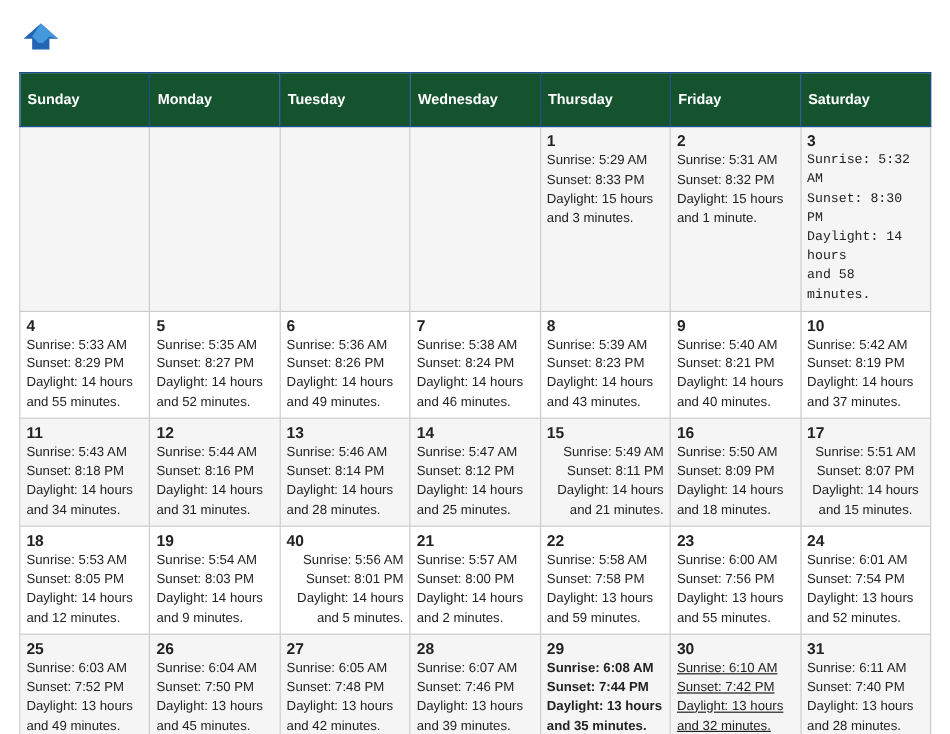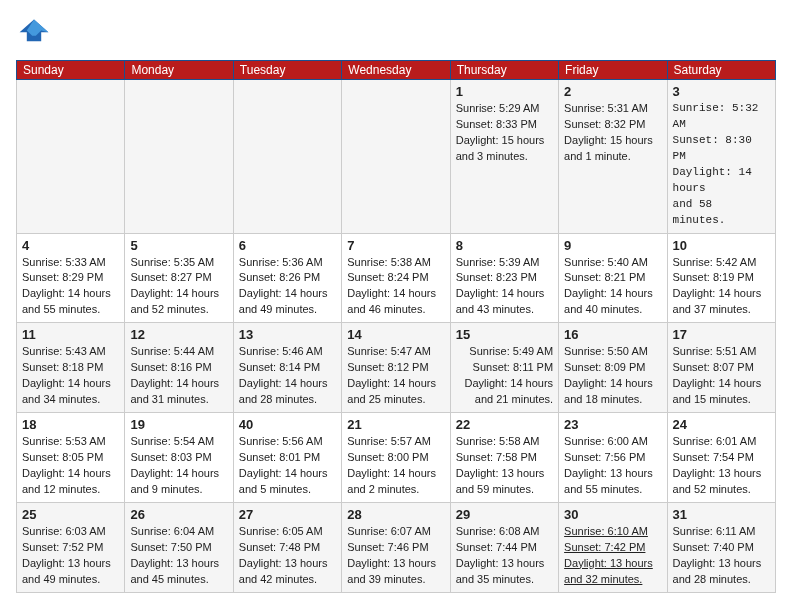--- a/index.html
+++ b/index.html
@@ -46,26 +46,26 @@
     .location {
       font-size: 14px;
       color: #333;
     }
     table {
       width: 100%;
       border-collapse: collapse;
       font-size: 10.5px;
     }
     thead tr th {
-      background: #b91c1c;
+      background: #14532d;
       color: #fff;
       text-align: left;
-      padding: 2px 6px;
+      padding: 15px 6px;
       font-size: 12px;
-      font-weight: normal;
+      font-weight: bold;
       border: 1px solid #1a5090;
     }
     tbody tr td {
       border: 1px solid #ccc;
       vertical-align: top;
       padding: 4px 5px;
       width: 108px;
       height: 80px;
       background: #fff;
     }
@@ -236,21 +236,21 @@
         </td>
         <td>
           <span class="day-num">16</span>
           <div class="day-info" style="white-space: pre-line;">Sunrise: 5:50 AM
 Sunset: 8:09 PM
 Daylight: 14 hours
 and 18 minutes.</div>
         </td>
         <td>
           <span class="day-num">17</span>
-          <div class="day-info" style="white-space: pre-line;">Sunrise: 5:51 AM
+          <div class="day-info" style="white-space: pre-line; text-align: center;">Sunrise: 5:51 AM
 Sunset: 8:07 PM
 Daylight: 14 hours
 and 15 minutes.</div>
         </td>
       </tr>
       <tr>
         <td>
           <span class="day-num">18</span>
           <div class="day-info" style="white-space: pre-line;">Sunrise: 5:53 AM
 Sunset: 8:05 PM
@@ -259,21 +259,21 @@
         </td>
         <td>
           <span class="day-num">19</span>
           <div class="day-info" style="white-space: pre-line;">Sunrise: 5:54 AM
 Sunset: 8:03 PM
 Daylight: 14 hours
 and 9 minutes.</div>
         </td>
         <td>
           <span class="day-num">40</span>
-          <div class="day-info" style="white-space: pre-line;">Sunrise: 5:56 AM
+          <div class="day-info" style="white-space: pre-line; text-align: right;">Sunrise: 5:56 AM
 Sunset: 8:01 PM
 Daylight: 14 hours
 and 5 minutes.</div>
         </td>
         <td>
           <span class="day-num">21</span>
           <div class="day-info" style="white-space: pre-line;">Sunrise: 5:57 AM
 Sunset: 8:00 PM
 Daylight: 14 hours
 and 2 minutes.</div>
@@ -324,21 +324,21 @@
         </td>
         <td>
           <span class="day-num">28</span>
           <div class="day-info" style="white-space: pre-line;">Sunrise: 6:07 AM
 Sunset: 7:46 PM
 Daylight: 13 hours
 and 39 minutes.</div>
         </td>
         <td>
           <span class="day-num">29</span>
-          <div class="day-info" style="white-space: pre-line;">Sunrise: 6:08 AM
+          <div class="day-info" style="white-space: pre-line; font-weight: bold;">Sunrise: 6:08 AM
 Sunset: 7:44 PM
 Daylight: 13 hours
 and 35 minutes.</div>
         </td>
         <td>
           <span class="day-num">30</span>
           <div class="day-info" style="white-space: pre-line; text-decoration: underline;">Sunrise: 6:10 AM
 Sunset: 7:42 PM
 Daylight: 13 hours
 and 32 minutes.</div>

